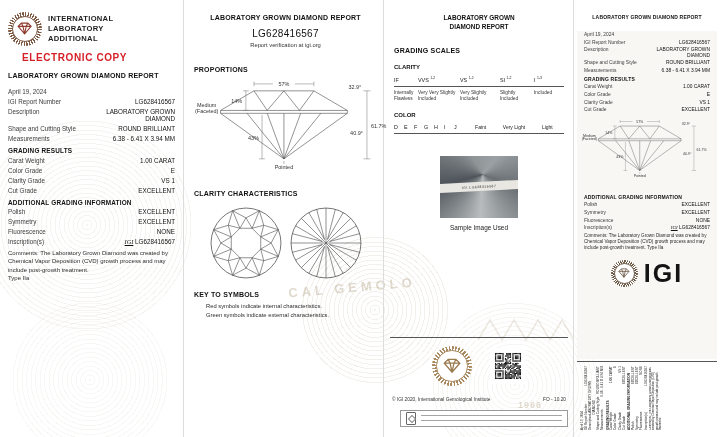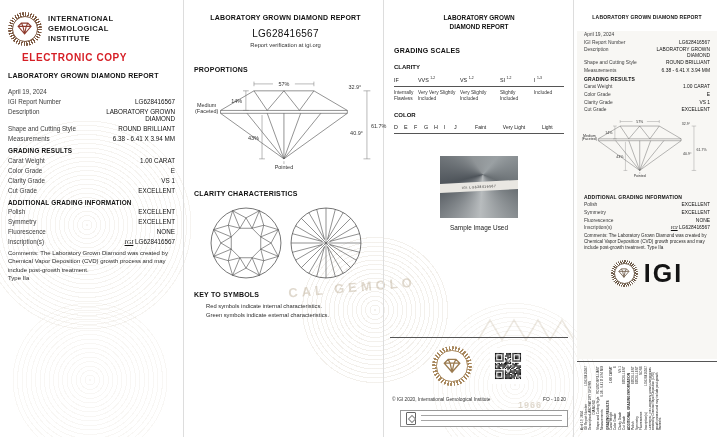--- a/index.html
+++ b/index.html
@@ -128,22 +128,22 @@
       <div class="medallion" style="--sz:34px;--c:#7d5a43;--c2:#8f3b2e;">
         <div class="teeth"></div>
         <div class="ring">
           <svg viewBox="0 0 14 12">
             <path d="M1,4 L4,1 H10 L13,4 L7,11 Z M1,4 H13 M4,1 L5.5,4 M10,1 L8.5,4 M5.5,4 L7,11 M8.5,4 L7,11"></path>
           </svg>
         </div>
       </div>
       <div class="inst-name">
         <div>INTERNATIONAL</div>
-        <div>GEMOLOGICAL</div>
-        <div>INSTITUTE</div>
+        <div>LABORATORY</div>
+        <div>ADDITIONAL</div>
       </div>
     </div>
     <div class="ecopy" style="color:#d61f26;">ELECTRONIC COPY</div>
     <div class="rpt-title">LABORATORY GROWN DIAMOND REPORT</div>
 
     <div class="rows">
       <div class="row">
         <span class="lbl">April 19, 2024</span>
       </div>
       <div class="row">

